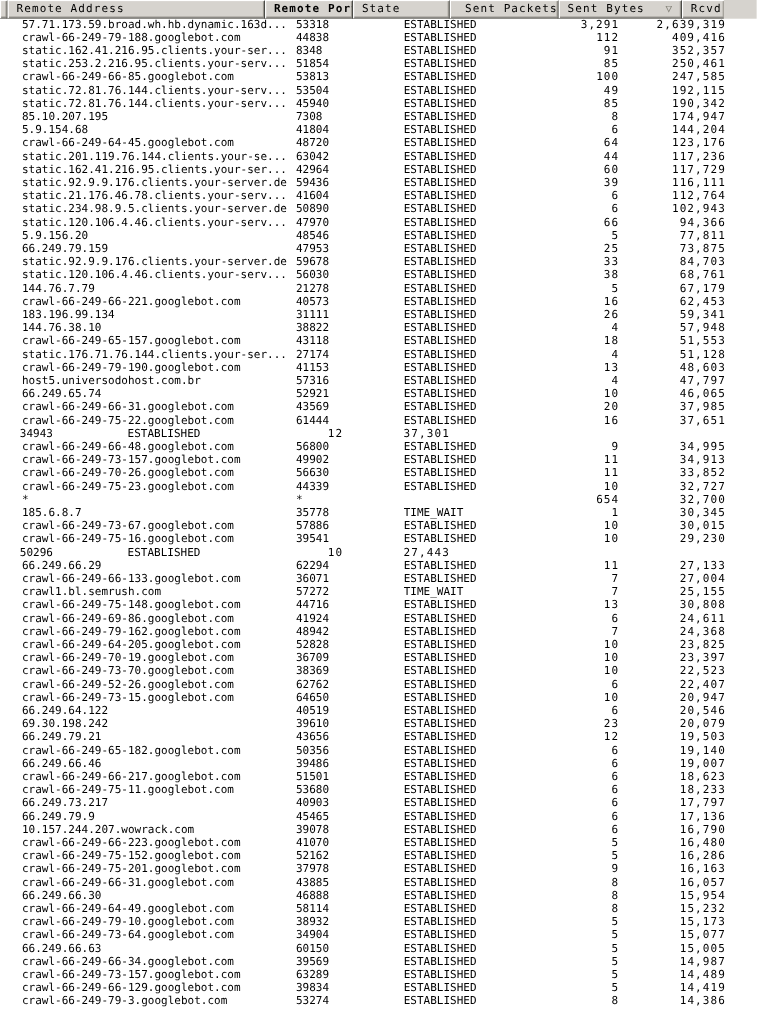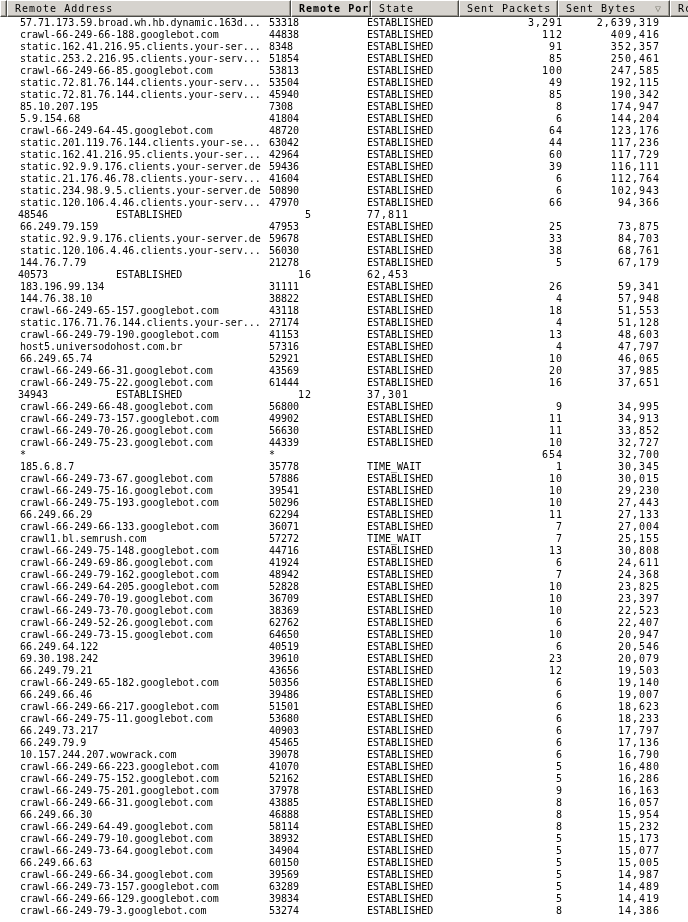--- a/index.html
+++ b/index.html
@@ -39,24 +39,24 @@
     border-right: 1px solid #4a4a46;
     border-bottom: 1px solid #4a4a46;
     box-shadow: inset -1px -1px 0 #9a9790;
     white-space: nowrap;
     overflow: hidden;
     letter-spacing: 1px;
     position: relative;
     flex: 0 0 auto;
   }
   .hc-spacer { width: 7px;  padding: 0; }
-  .hc-addr   { width: 284px; }
+  .hc-addr   { width: 234px; }
   .hc-port   { width: 80px; font-weight: bold; }
   .hc-state  { width: 88px; }
-  .hc-pkts   { width: 99px; }
+  .hc-pkts   { width: 99px; text-align: right; }
   .hc-bytes  { width: 112px; }
   .hc-rcvd   { width: 38px; border-right: none; }
   .sort-glyph {
     position: absolute;
     right: 8px;
     top: 1px;
     font-size: 10px;
     color: #848278;
     letter-spacing: 0;
   }
@@ -112,21 +112,21 @@
   <div class="rows" id="rows">
       <div class="row">
         <span class="cell c-addr">57.71.173.59.broad.wh.hb.dynamic.163d...</span>
         <span class="cell c-port">53318</span>
         <span class="cell c-state">ESTABLISHED</span>
         <span class="cell c-pkts">3,291</span>
         <span class="cell c-bytes">2,639,319</span>
         <span class="cell c-rcvd"></span>
       </div>
       <div class="row">
-        <span class="cell c-addr">crawl-66-249-66-188.googlebot.com</span>
+        <span class="cell c-addr">crawl-66-249-79-188.googlebot.com</span>
         <span class="cell c-port">44838</span>
         <span class="cell c-state">ESTABLISHED</span>
         <span class="cell c-pkts">112</span>
         <span class="cell c-bytes">409,416</span>
         <span class="cell c-rcvd"></span>
       </div>
       <div class="row">
         <span class="cell c-addr">static.162.41.216.95.clients.your-ser...</span>
         <span class="cell c-port">8348</span>
         <span class="cell c-state">ESTABLISHED</span>
@@ -232,20 +232,21 @@
       </div>
       <div class="row">
         <span class="cell c-addr">static.120.106.4.46.clients.your-serv...</span>
         <span class="cell c-port">47970</span>
         <span class="cell c-state">ESTABLISHED</span>
         <span class="cell c-pkts">66</span>
         <span class="cell c-bytes">94,366</span>
         <span class="cell c-rcvd"></span>
       </div>
       <div class="row">
+        <span class="cell c-addr">5.9.156.20</span>
         <span class="cell c-port">48546</span>
         <span class="cell c-state">ESTABLISHED</span>
         <span class="cell c-pkts">5</span>
         <span class="cell c-bytes">77,811</span>
         <span class="cell c-rcvd"></span>
       </div>
       <div class="row">
         <span class="cell c-addr">66.249.79.159</span>
         <span class="cell c-port">47953</span>
         <span class="cell c-state">ESTABLISHED</span>
@@ -271,20 +272,21 @@
       </div>
       <div class="row">
         <span class="cell c-addr">144.76.7.79</span>
         <span class="cell c-port">21278</span>
         <span class="cell c-state">ESTABLISHED</span>
         <span class="cell c-pkts">5</span>
         <span class="cell c-bytes">67,179</span>
         <span class="cell c-rcvd"></span>
       </div>
       <div class="row">
+        <span class="cell c-addr">crawl-66-249-66-221.googlebot.com</span>
         <span class="cell c-port">40573</span>
         <span class="cell c-state">ESTABLISHED</span>
         <span class="cell c-pkts">16</span>
         <span class="cell c-bytes">62,453</span>
         <span class="cell c-rcvd"></span>
       </div>
       <div class="row">
         <span class="cell c-addr">183.196.99.134</span>
         <span class="cell c-port">31111</span>
         <span class="cell c-state">ESTABLISHED</span>
@@ -421,21 +423,20 @@
       </div>
       <div class="row">
         <span class="cell c-addr">crawl-66-249-75-16.googlebot.com</span>
         <span class="cell c-port">39541</span>
         <span class="cell c-state">ESTABLISHED</span>
         <span class="cell c-pkts">10</span>
         <span class="cell c-bytes">29,230</span>
         <span class="cell c-rcvd"></span>
       </div>
       <div class="row">
-        <span class="cell c-addr">crawl-66-249-75-193.googlebot.com</span>
         <span class="cell c-port">50296</span>
         <span class="cell c-state">ESTABLISHED</span>
         <span class="cell c-pkts">10</span>
         <span class="cell c-bytes">27,443</span>
         <span class="cell c-rcvd"></span>
       </div>
       <div class="row">
         <span class="cell c-addr">66.249.66.29</span>
         <span class="cell c-port">62294</span>
         <span class="cell c-state">ESTABLISHED</span>

